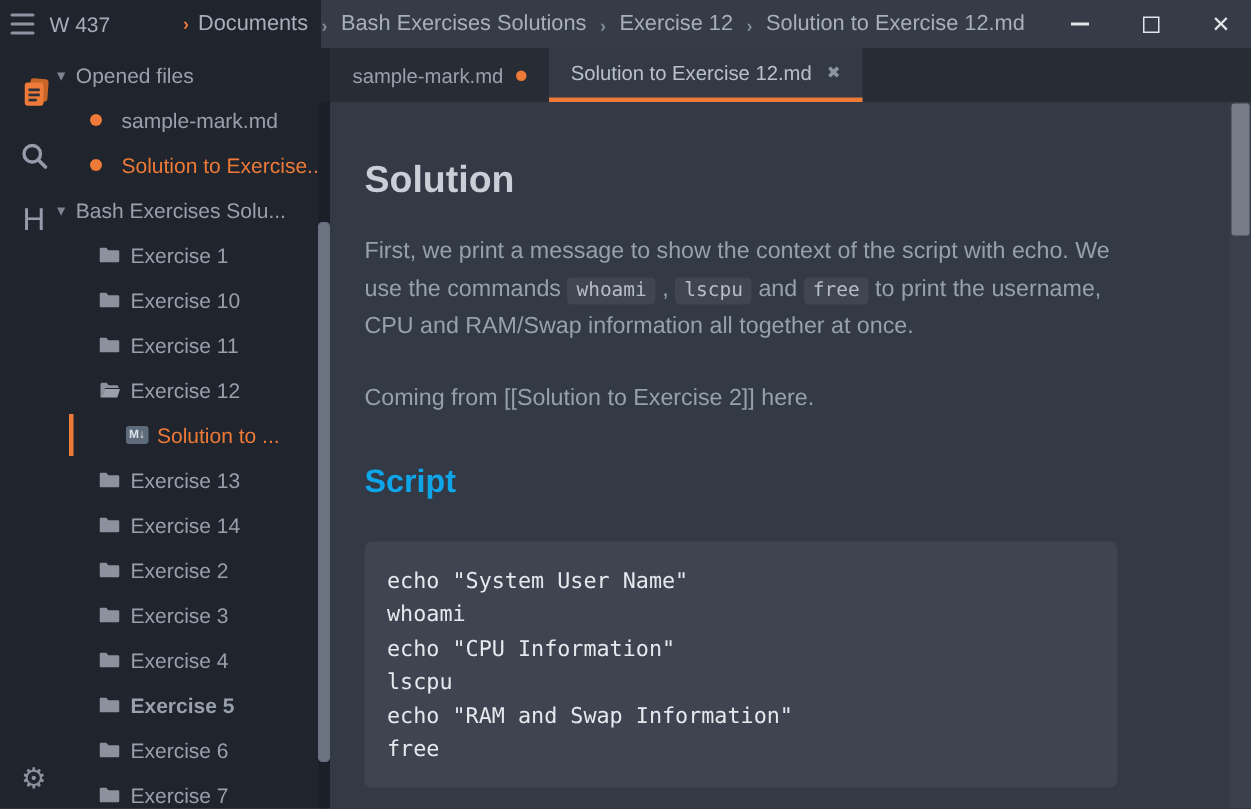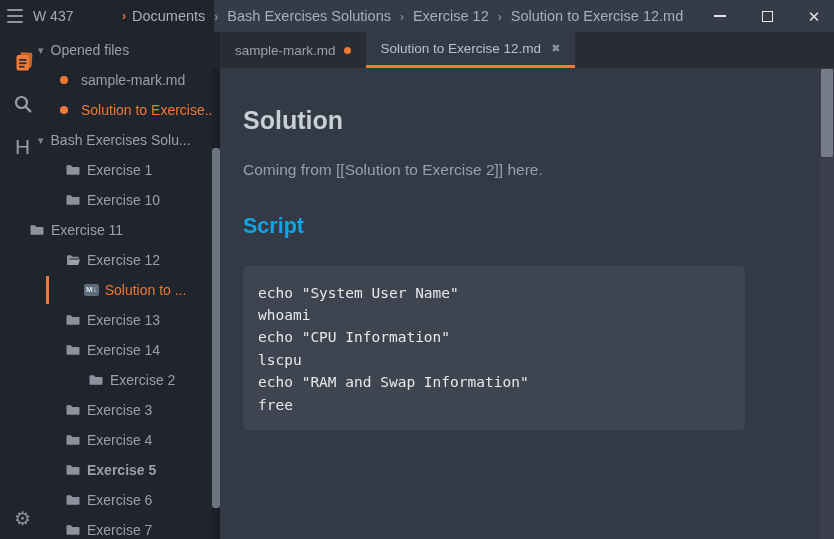--- a/index.html
+++ b/index.html
@@ -141,21 +141,21 @@
             <path d="M1 10.8 Q0.5 10.8 0.5 10 L0.5 2 Q0.5 1.2 1.3 1.2 L4.8 1.2 L6.3 2.9 L12.7 2.9 Q13.5 2.9 13.5 3.7 L13.5 10 Q13.5 10.8 12.7 10.8 Z" fill="#8b929d"></path>
           </svg>
           <span class="tree-label">Exercise 1</span>
         </div>
         <div class="tree-row" style="padding-left: 66px;">
           <svg width="14" height="12" viewBox="0 0 14 12" class="folder-svg">
             <path d="M1 10.8 Q0.5 10.8 0.5 10 L0.5 2 Q0.5 1.2 1.3 1.2 L4.8 1.2 L6.3 2.9 L12.7 2.9 Q13.5 2.9 13.5 3.7 L13.5 10 Q13.5 10.8 12.7 10.8 Z" fill="#8b929d"></path>
           </svg>
           <span class="tree-label">Exercise 10</span>
         </div>
-        <div class="tree-row" style="padding-left: 30px;">
+        <div class="tree-row" style="padding-left: 66px;">
           <svg width="14" height="12" viewBox="0 0 14 12" class="folder-svg">
             <path d="M1 10.8 Q0.5 10.8 0.5 10 L0.5 2 Q0.5 1.2 1.3 1.2 L4.8 1.2 L6.3 2.9 L12.7 2.9 Q13.5 2.9 13.5 3.7 L13.5 10 Q13.5 10.8 12.7 10.8 Z" fill="#8b929d"></path>
           </svg>
           <span class="tree-label">Exercise 11</span>
         </div>
         <div class="tree-row" style="padding-left: 66px;">
           <svg width="14" height="12" viewBox="0 0 14 12" class="folder-svg">
             <path d="M1 11 L1 2.2 Q1 1.2 2 1.2 L5 1.2 L6.5 2.8 L12 2.8 Q13 2.8 13 3.8 L13 4.6 L4 4.6 L2.6 11 Z" fill="#8b929d"></path>
             <path d="M2.2 11 L3.8 5.4 L14 5.4 L12.2 11 Z" fill="#9aa1ac"></path>
           </svg>
@@ -171,21 +171,21 @@
             <path d="M1 10.8 Q0.5 10.8 0.5 10 L0.5 2 Q0.5 1.2 1.3 1.2 L4.8 1.2 L6.3 2.9 L12.7 2.9 Q13.5 2.9 13.5 3.7 L13.5 10 Q13.5 10.8 12.7 10.8 Z" fill="#8b929d"></path>
           </svg>
           <span class="tree-label">Exercise 13</span>
         </div>
         <div class="tree-row" style="padding-left: 66px;">
           <svg width="14" height="12" viewBox="0 0 14 12" class="folder-svg">
             <path d="M1 10.8 Q0.5 10.8 0.5 10 L0.5 2 Q0.5 1.2 1.3 1.2 L4.8 1.2 L6.3 2.9 L12.7 2.9 Q13.5 2.9 13.5 3.7 L13.5 10 Q13.5 10.8 12.7 10.8 Z" fill="#8b929d"></path>
           </svg>
           <span class="tree-label">Exercise 14</span>
         </div>
-        <div class="tree-row" style="padding-left: 89px;">
+        <div class="tree-row" style="padding-left: 66px;">
           <svg width="14" height="12" viewBox="0 0 14 12" class="folder-svg">
             <path d="M1 10.8 Q0.5 10.8 0.5 10 L0.5 2 Q0.5 1.2 1.3 1.2 L4.8 1.2 L6.3 2.9 L12.7 2.9 Q13.5 2.9 13.5 3.7 L13.5 10 Q13.5 10.8 12.7 10.8 Z" fill="#8b929d"></path>
           </svg>
           <span class="tree-label">Exercise 2</span>
         </div>
         <div class="tree-row" style="padding-left: 66px;">
           <svg width="14" height="12" viewBox="0 0 14 12" class="folder-svg">
             <path d="M1 10.8 Q0.5 10.8 0.5 10 L0.5 2 Q0.5 1.2 1.3 1.2 L4.8 1.2 L6.3 2.9 L12.7 2.9 Q13.5 2.9 13.5 3.7 L13.5 10 Q13.5 10.8 12.7 10.8 Z" fill="#8b929d"></path>
           </svg>
           <span class="tree-label">Exercise 3</span>
@@ -228,20 +228,21 @@
         </div>
         <div class="tab active">
           <span>Solution to Exercise 12.md</span>
           <span class="tab-close">✖</span>
         </div>
       </div>
 
     <div class="editor">
       <div class="content">
         <div class="doc-h1">Solution</div>
+        <p class="doc-p">First, we print a message to show the context of the script with echo. We use the commands <span class="inline-code">whoami</span> , <span class="inline-code">lscpu</span> and <span class="inline-code">free</span> to print the username, CPU and RAM/Swap information all together at once.</p>
         <p class="doc-p doc-p2">Coming from [[Solution to Exercise 2]] here.</p>
         <div class="doc-h2">Script</div>
         <div class="code-block">
             <div class="code-line">echo "System User Name"</div>
             <div class="code-line">whoami</div>
             <div class="code-line">echo "CPU Information"</div>
             <div class="code-line">lscpu</div>
             <div class="code-line">echo "RAM and Swap Information"</div>
             <div class="code-line">free</div>
           </div>

